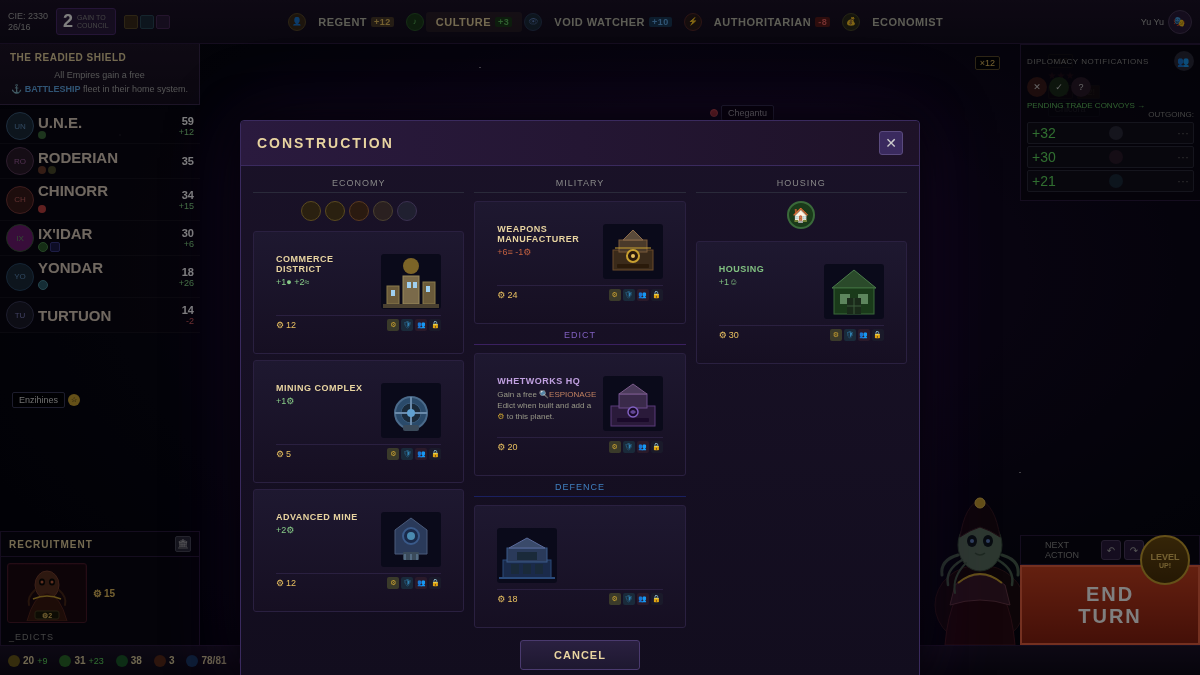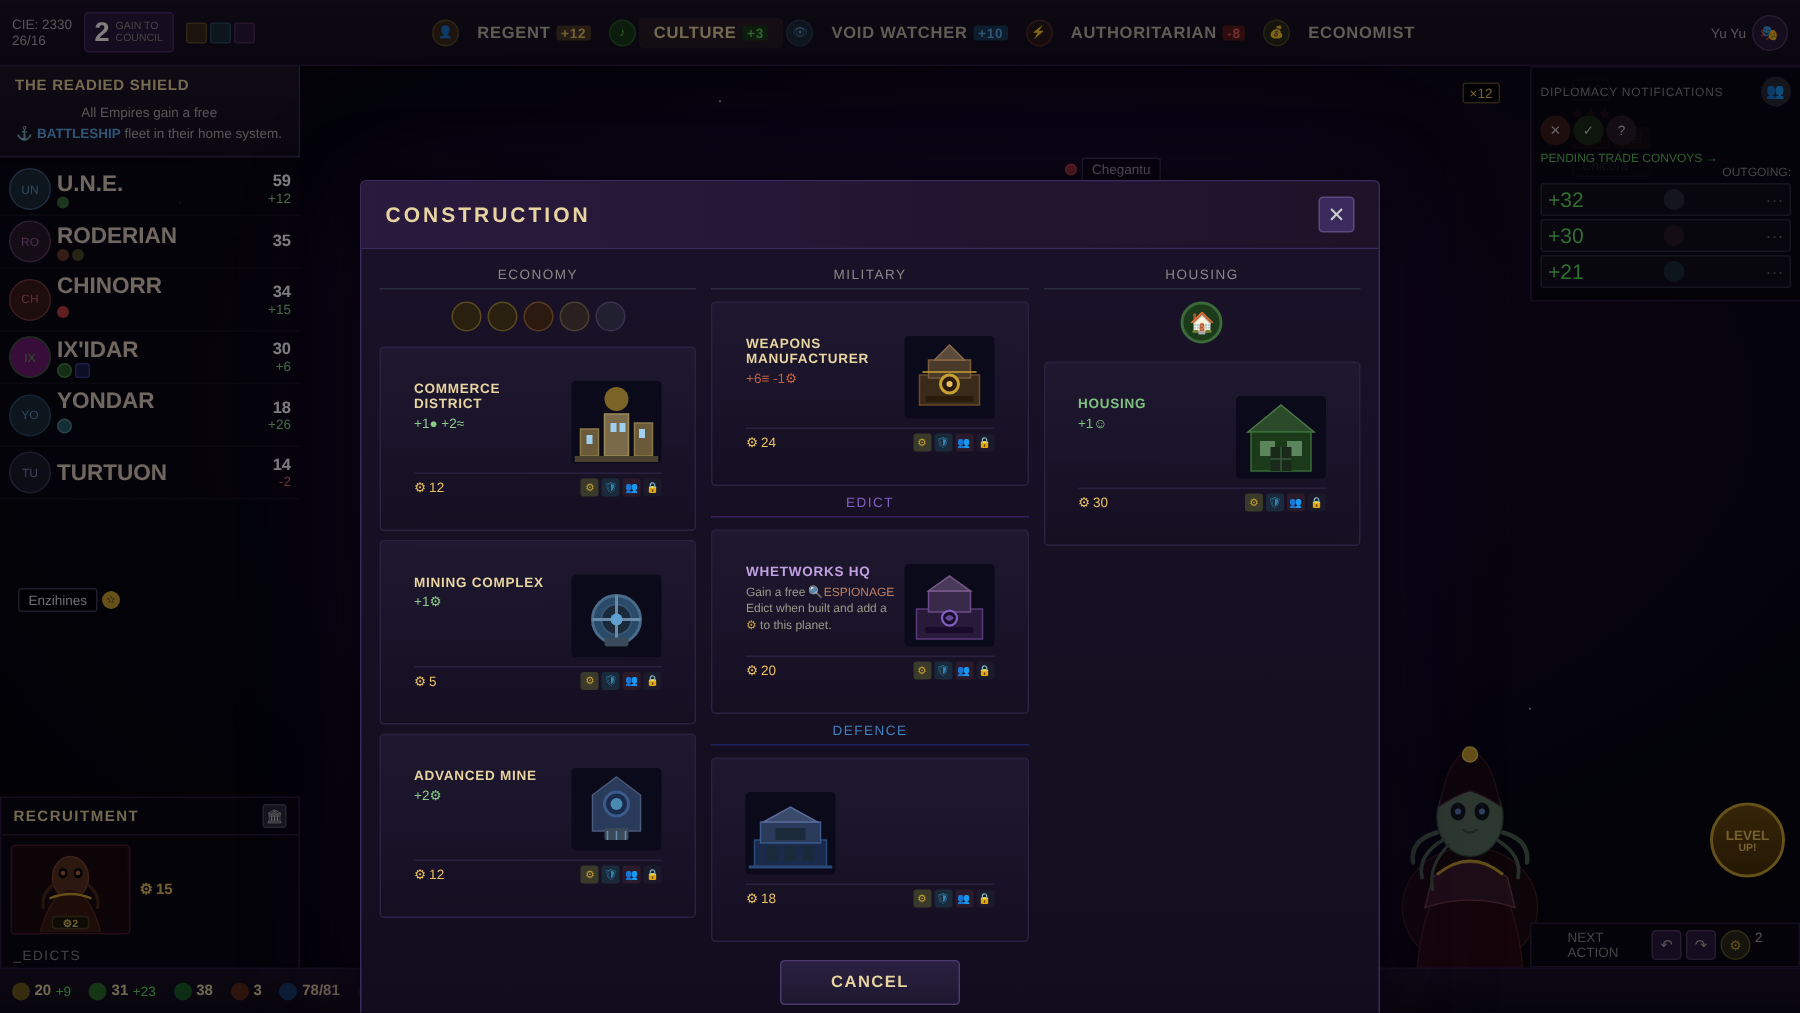--- a/index.html
+++ b/index.html
@@ -1231,20 +1231,24 @@
 <div class="end-turn-section">
   <div class="next-action-row">
     <span class="next-action-label">NEXT ACTION</span>
     <div style="margin-left:auto;display:flex;gap:3px;">
       <div class="action-btn">↶</div>
       <div class="action-btn">↷</div>
       <div style="background:#2a2a1a;border:1px solid #5a5a2a;border-radius:50%;width:20px;height:20px;display:flex;align-items:center;justify-content:center;font-size:9px;color:#c8a030;">⚙</div>
       <span style="font-size:9px;color:#aaa;">2</span>
     </div>
   </div>
+  <button class="end-turn-btn">
+    <span>END</span><br>
+    <span>TURN</span>
+  </button>
 </div>
 
 <div class="bottom-bar">
   <div class="bottom-stat">
     <span class="stat-icon stat-yellow"></span>
     <span class="stat-val">20</span>
     <span class="stat-plus">+9</span>
   </div>
   <div class="bottom-stat">
     <span class="stat-icon stat-green"></span>

